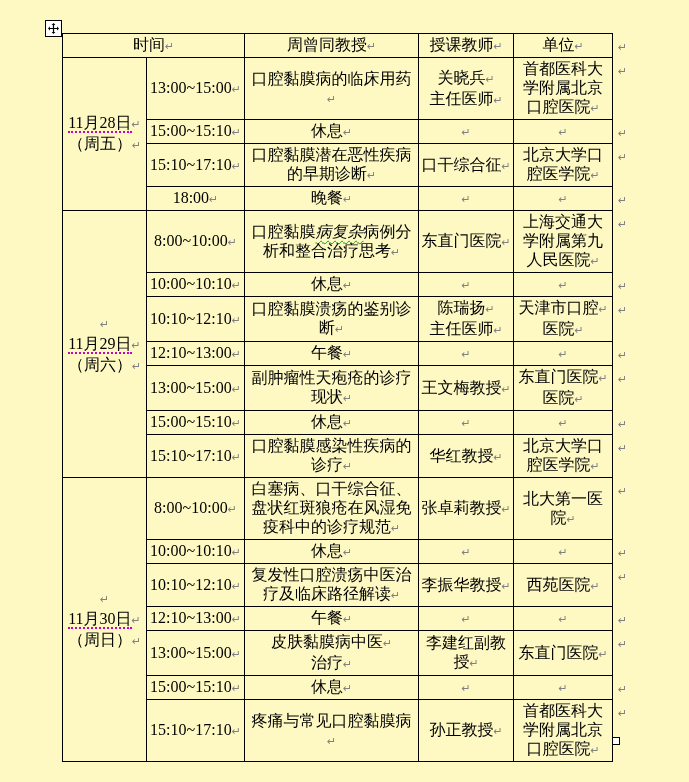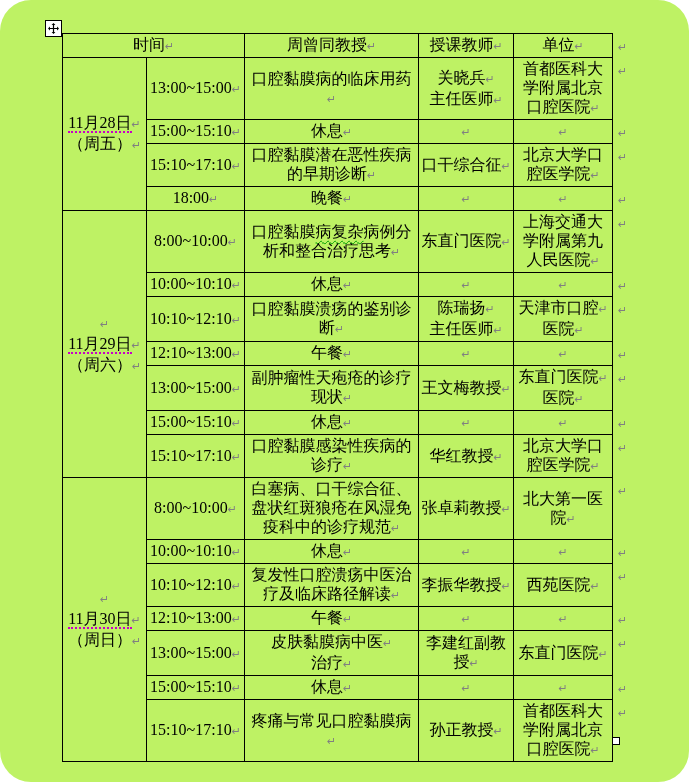--- a/index.html
+++ b/index.html
@@ -1,20 +1,20 @@
 <!DOCTYPE html>
 <html><head>
 <meta charset="utf-8">
 <style>
   html,body{margin:0;padding:0;}
   body{
     width:689px;height:782px;background:#fff;position:relative;overflow:hidden;
     font-family:"Liberation Serif","DejaVu Serif",serif;color:#000;
   }
-  .canvas{position:absolute;inset:0;background:#bef264;border-radius:31px;}
+  .canvas{position:absolute;inset:0;background:#fef9c3;}
   
   .handle-move{
     position:absolute;left:45px;top:20px;width:15px;height:15px;
     border:1px solid #000;background:#fff;display:flex;align-items:center;justify-content:center;
   }
   
   .handle-resize{
     position:absolute;left:612px;top:737px;width:6px;height:6px;
     border:1px solid #000;background:#fff;
   }
@@ -34,20 +34,21 @@
   .mark{
     color:var(--mark,#808080);
     font-family:"DejaVu Sans",sans-serif;font-size:11px;line-height:19px;
   }
   .t.smart{border-bottom:2px dotted var(--smart,#c800c8);}
   .t.wavy{
     text-decoration:underline;text-decoration-style:wavy;
     text-decoration-color:var(--wavy,#00a000);
     text-decoration-thickness:1px;text-underline-offset:3px;
     text-decoration-skip-ink:none;
+    font-style:italic;
   }
 </style>
 </head>
 <body style="--border: #000000; --text: #000000; --mark: #808080; --smart: #c800c8; --wavy: #00a000; background: rgb(255, 255, 255);">
 
 <div class="canvas">
 
   <div class="handle-move">
     <svg width="11" height="11" viewBox="0 0 11 11">
       <path d="M5.5 0 L7.4 2 H6.1 V4.9 H9 V3.6 L11 5.5 L9 7.4 V6.1 H6.1 V9 H7.4 L5.5 11 L3.6 9 H4.9 V6.1 H2 V7.4 L0 5.5 L2 3.6 V4.9 H4.9 V2 H3.6 Z" fill="#000"></path>

